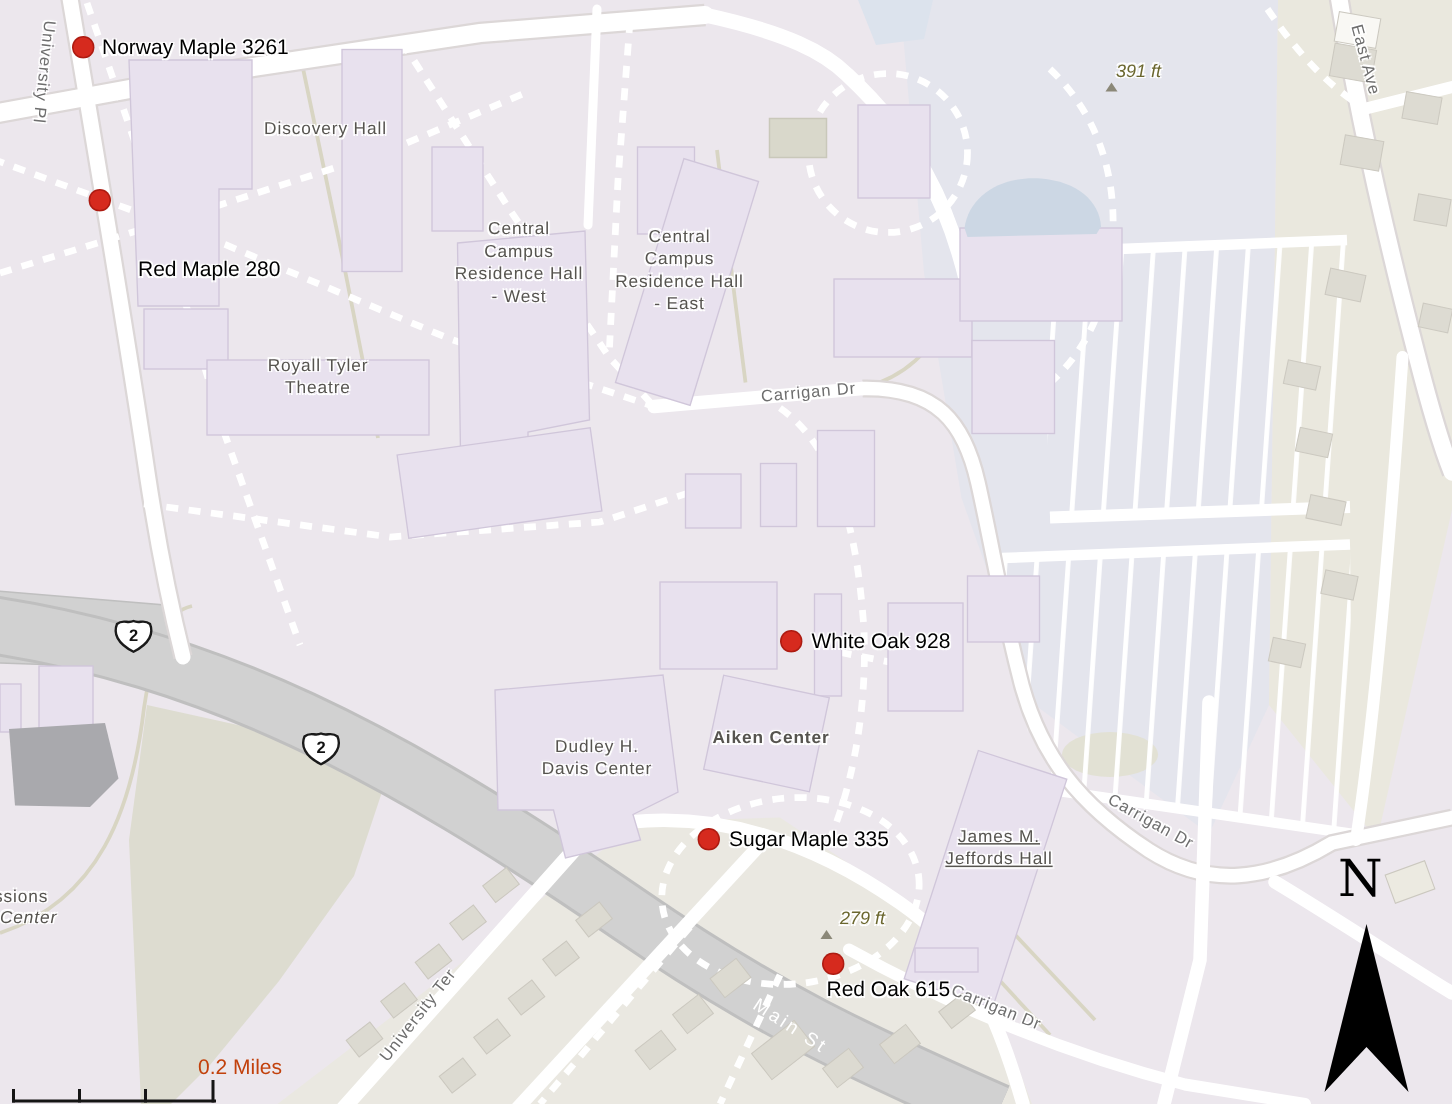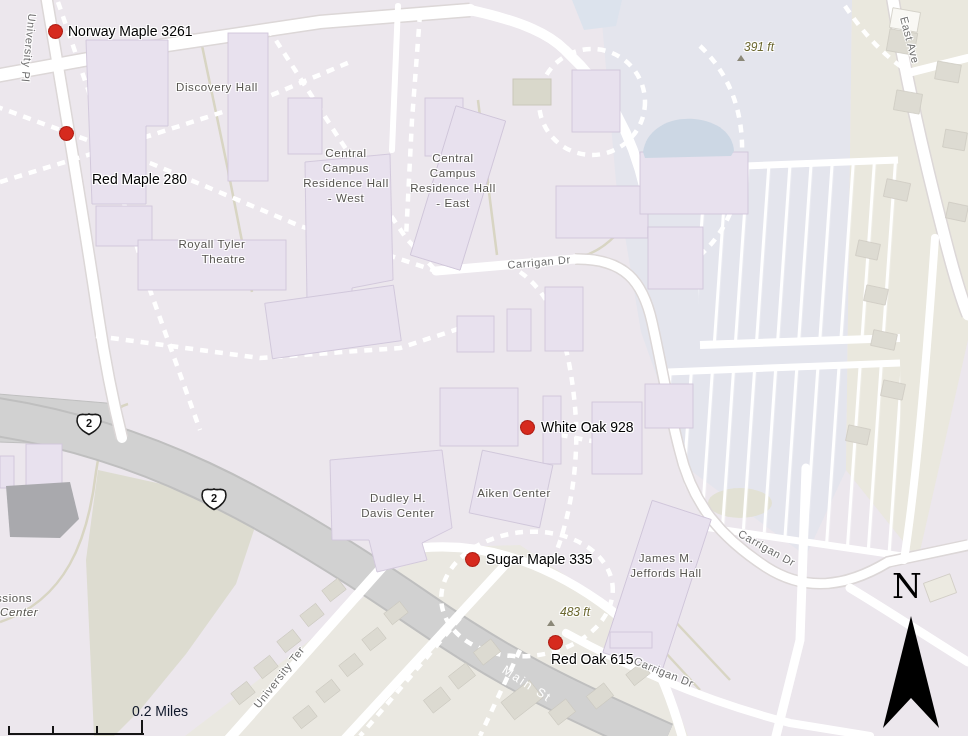--- a/index.html
+++ b/index.html
@@ -16,21 +16,21 @@
   .tri{position:absolute;width:0;height:0;border-left:4px solid transparent;
        border-right:4px solid transparent;border-bottom:6px solid #8b8878;}
   .marker{position:absolute;}
   .marker-dot{position:absolute;width:15px;height:15px;border-radius:50%;
        background:#d62a1e;border:1px solid rgba(140,15,8,.55);box-sizing:border-box;}
   .mlabel{position:absolute;font-size:14px;color:#000;white-space:nowrap;
        text-shadow:1px 1px 0 #fff,-1px -1px 0 #fff,1px -1px 0 #fff,-1px 1px 0 #fff,0 0 3px #fff;}
   .shield{position:absolute;}
   #north-n{position:absolute;left:892px;top:566px;font-family:"DejaVu Serif",serif;
        font-size:34px;color:#000;}
-  #scale-text{position:absolute;left:132px;top:703px;font-size:14px;color:#0f172a;}
+  #scale-text{position:absolute;left:132px;top:703px;font-size:14px;color:#c2410c;}
   #scalebar{position:absolute;left:8px;top:719px;width:136px;height:16px;}
   #scalebar .line{position:absolute;left:0;bottom:0;width:100%;height:2px;background:#151515;}
   #scalebar .tick{position:absolute;bottom:0;width:2px;height:9px;background:#151515;}
   #scalebar .tick.big{height:15px;}
 </style>
 </head>
 <body>
 
 <div id="map">
 
@@ -242,50 +242,50 @@
       <g transform="translate(893,390) rotate(12)">
           <rect x="-11" y="-8" width="22" height="16"></rect>
         </g>
       <g transform="translate(858,435) rotate(12)">
           <rect x="-11" y="-8" width="22" height="16"></rect>
         </g>
     </g>
   </svg>
 
   <div class="lbl bld" style="left:197px;top:87px;padding-left:40px;">Discovery Hall</div>
-  <div class="lbl bld" style="left:212px;top:252px;text-align:right;">Royall Tyler
+  <div class="lbl bld" style="left:212px;top:252px;">Royall Tyler
 Theatre</div>
   <div class="lbl bld" style="left:346px;top:176px;">Central
 Campus
 Residence Hall
 - West</div>
   <div class="lbl bld" style="left:453px;top:181px;">Central
 Campus
 Residence Hall
 - East</div>
   <div class="lbl bld" style="left:398px;top:506px;">Dudley H.
 Davis Center</div>
-  <div class="lbl bld" style="left:514px;top:493px;">Aiken Center</div>
-  <div class="lbl bld" style="left:666px;top:566px;">James M.
+  <div class="lbl bld" style="left:514px;top:493px;font-weight:bold;">Aiken Center</div>
+  <div class="lbl bld" style="left:666px;top:566px;text-decoration:underline;">James M.
 Jeffords Hall</div>
   <div class="lbl bld abs" style="left:-4px;top:591px;transform:none;">ssions</div>
   <div class="lbl bld abs" style="left:0px;top:605px;transform:none;font-style:italic;">Center</div>
 
   <div class="lbl street" style="left:29px;top:48px;transform:translate(-50%,-50%) rotate(96deg);">University Pl</div>
   <div class="lbl street" style="left:910px;top:40px;transform:translate(-50%,-50%) rotate(75deg);">East Ave</div>
   <div class="lbl street" style="left:539px;top:262px;transform:translate(-50%,-50%) rotate(-5deg);">Carrigan Dr</div>
   <div class="lbl street" style="left:767px;top:548px;transform:translate(-50%,-50%) rotate(29deg);">Carrigan Dr</div>
   <div class="lbl street" style="left:664px;top:672px;transform:translate(-50%,-50%) rotate(22deg);">Carrigan Dr</div>
   <div class="lbl mainst" style="left:527px;top:684px;transform:translate(-50%,-50%) rotate(33deg);">Main St</div>
   <div class="lbl street" style="left:279px;top:677px;transform:translate(-50%,-50%) rotate(-52deg);">University Ter</div>
 
   <span class="tri" style="left:737px;top:55px;"></span>
   <div class="lbl elev abs" style="left:744px;top:40px;">391 ft</div>
   <span class="tri" style="left:547px;top:620px;"></span>
-  <div class="lbl elev abs" style="left:560px;top:605px;">483 ft</div>
+  <div class="lbl elev abs" style="left:560px;top:605px;">279 ft</div>
 
   <svg class="shield" style="left:74px;top:410px;" width="30" height="27">
     <path d="M4,6 C8,2.5 11,6 15,4 C19,6 22,2.5 26,6 C28.5,12 26,19 15,24.5 C4,19 1.5,12 4,6 Z" fill="#ffffff" stroke="#1a1a1a" stroke-width="1.6"></path>
     <text x="15" y="17" text-anchor="middle" font-size="11" font-weight="bold" font-family="Liberation Sans, sans-serif" fill="#111">2</text>
   </svg>
   <svg class="shield" style="left:199px;top:485px;" width="30" height="27">
     <path d="M4,6 C8,2.5 11,6 15,4 C19,6 22,2.5 26,6 C28.5,12 26,19 15,24.5 C4,19 1.5,12 4,6 Z" fill="#ffffff" stroke="#1a1a1a" stroke-width="1.6"></path>
     <text x="15" y="17" text-anchor="middle" font-size="11" font-weight="bold" font-family="Liberation Sans, sans-serif" fill="#111">2</text>
   </svg>
 

